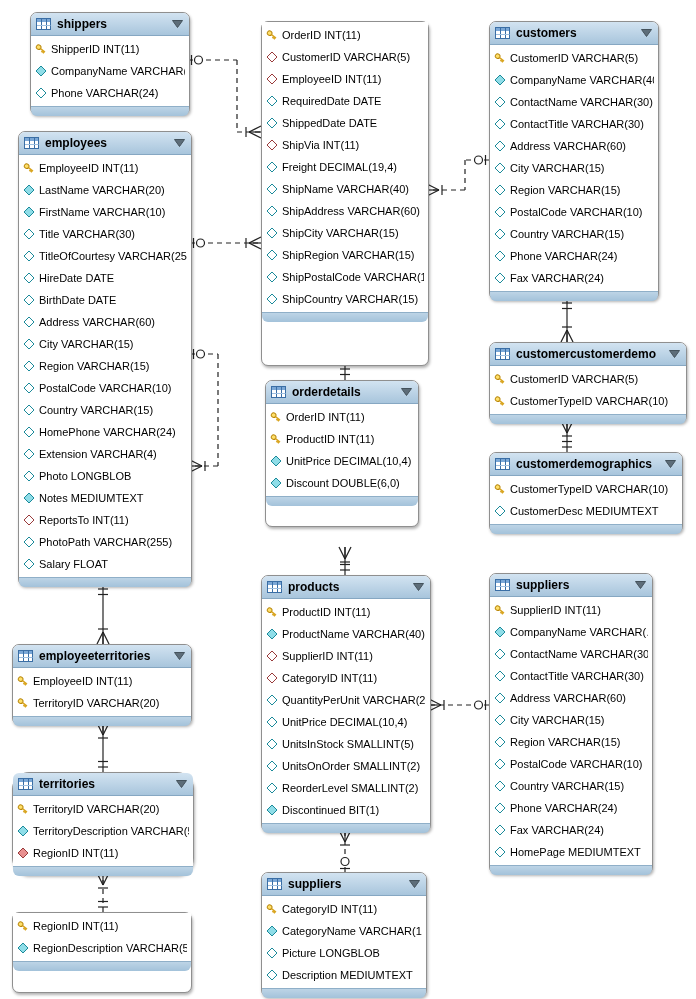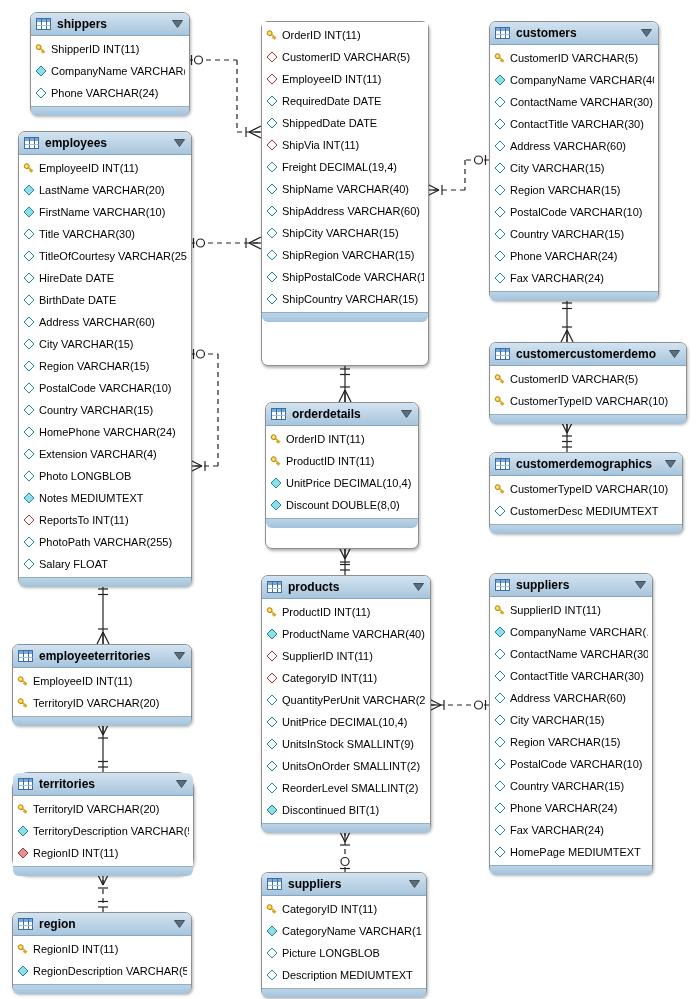--- a/index.html
+++ b/index.html
@@ -692,21 +692,21 @@
           <span class="col-icon">
             <svg width="12" height="12" viewBox="0 0 12 12">
               <polygon points="6,1 11,6 6,11 1,6" fill="#ffffff" stroke="#1a8a9a" stroke-width="1"></polygon>
             </svg>
           </span>
           <span class="col-label">CustomerDesc MEDIUMTEXT</span>
         </div>
       </div>
       <div class="erd-footer"></div>
     </div>
-    <div class="erd-table" style="left: 265px; top: 402px; width: 152px; height: 145px;">
+    <div class="erd-table" style="left: 265px; top: 380px; width: 152px; height: 145px;">
       <div class="erd-header">
         <span class="tbl-icon">
           <svg width="16" height="13" viewBox="0 0 16 13">
             <rect x="0.5" y="0.5" width="14" height="11" fill="#ffffff" stroke="#3a6ea5"></rect>
             <rect x="1" y="1" width="13" height="3" fill="#7aa7d6"></rect>
             <line x1="5.5" y1="1" x2="5.5" y2="11.5" stroke="#3a6ea5"></line>
             <line x1="10.5" y1="1" x2="10.5" y2="11.5" stroke="#3a6ea5"></line>
             <line x1="1" y1="7.5" x2="14.5" y2="7.5" stroke="#9fc0e0"></line>
           </svg>
         </span>
@@ -747,21 +747,21 @@
             </svg>
           </span>
           <span class="col-label">UnitPrice DECIMAL(10,4)</span>
         </div>
         <div class="erd-row">
           <span class="col-icon">
             <svg width="12" height="12" viewBox="0 0 12 12">
               <polygon points="6,1 11,6 6,11 1,6" fill="#8fdde8" stroke="#1a8a9a" stroke-width="1"></polygon>
             </svg>
           </span>
-          <span class="col-label">Discount DOUBLE(8,0)</span>
+          <span class="col-label">Discount DOUBLE(6,0)</span>
         </div>
       </div>
       <div class="erd-footer"></div>
     </div>
     <div class="erd-table" style="left: 261px; top: 575px; width: 168px; height: 255px;">
       <div class="erd-header">
         <span class="tbl-icon">
           <svg width="16" height="13" viewBox="0 0 16 13">
             <rect x="0.5" y="0.5" width="14" height="11" fill="#ffffff" stroke="#3a6ea5"></rect>
             <rect x="1" y="1" width="13" height="3" fill="#7aa7d6"></rect>
@@ -828,21 +828,21 @@
             </svg>
           </span>
           <span class="col-label">UnitPrice DECIMAL(10,4)</span>
         </div>
         <div class="erd-row">
           <span class="col-icon">
             <svg width="12" height="12" viewBox="0 0 12 12">
               <polygon points="6,1 11,6 6,11 1,6" fill="#ffffff" stroke="#1a8a9a" stroke-width="1"></polygon>
             </svg>
           </span>
-          <span class="col-label">UnitsInStock SMALLINT(9)</span>
+          <span class="col-label">UnitsInStock SMALLINT(5)</span>
         </div>
         <div class="erd-row">
           <span class="col-icon">
             <svg width="12" height="12" viewBox="0 0 12 12">
               <polygon points="6,1 11,6 6,11 1,6" fill="#ffffff" stroke="#1a8a9a" stroke-width="1"></polygon>
             </svg>
           </span>
           <span class="col-label">UnitsOnOrder SMALLINT(2)</span>
         </div>
         <div class="erd-row">
@@ -1072,37 +1072,20 @@
             <svg width="12" height="12" viewBox="0 0 12 12">
               <polygon points="6,1 11,6 6,11 1,6" fill="#e89090" stroke="#993a3a" stroke-width="1"></polygon>
             </svg>
           </span>
           <span class="col-label">RegionID INT(11)</span>
         </div>
       </div>
       <div class="erd-footer"></div>
     </div>
     <div class="erd-table" style="left: 12px; top: 912px; width: 178px; height: 79px;">
-      <div class="erd-header">
-        <span class="tbl-icon">
-          <svg width="16" height="13" viewBox="0 0 16 13">
-            <rect x="0.5" y="0.5" width="14" height="11" fill="#ffffff" stroke="#3a6ea5"></rect>
-            <rect x="1" y="1" width="13" height="3" fill="#7aa7d6"></rect>
-            <line x1="5.5" y1="1" x2="5.5" y2="11.5" stroke="#3a6ea5"></line>
-            <line x1="10.5" y1="1" x2="10.5" y2="11.5" stroke="#3a6ea5"></line>
-            <line x1="1" y1="7.5" x2="14.5" y2="7.5" stroke="#9fc0e0"></line>
-          </svg>
-        </span>
-        <span class="tbl-title">region</span>
-        <span class="tbl-arrow">
-          <svg width="11" height="8" viewBox="0 0 11 8">
-            <polygon points="0.5,0.5 10.5,0.5 5.5,7.5" fill="#5d6d79" stroke="#44525c"></polygon>
-          </svg>
-        </span>
-      </div>
       <div class="erd-rows">
         <div class="erd-row">
           <span class="col-icon">
             <svg width="12" height="12" viewBox="0 0 12 12">
               <g transform="rotate(38 6 6)">
                 <circle cx="3" cy="6" r="2.3" fill="#ffe06a" stroke="#b8860b" stroke-width="1"></circle>
                 <path d="M5.3 6 H11 M8.3 6 V8.2 M10.1 6 V8.2" stroke="#d9a520" stroke-width="1.6" fill="none"></path>
               </g>
             </svg>
           </span>

